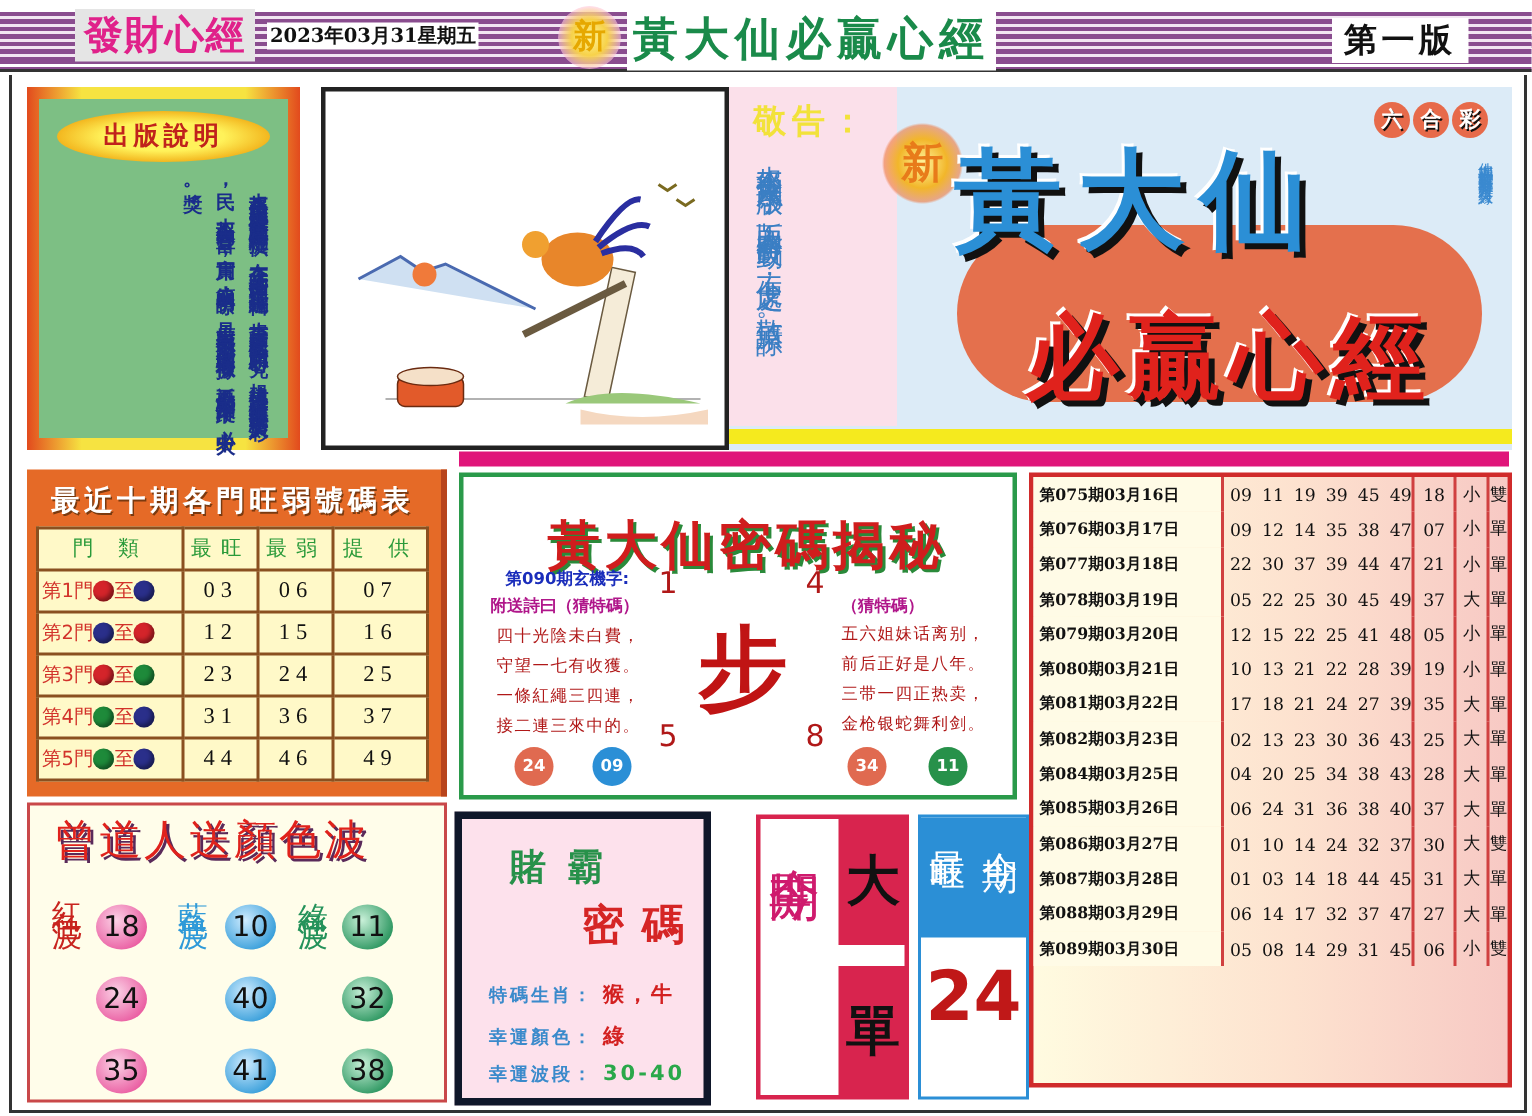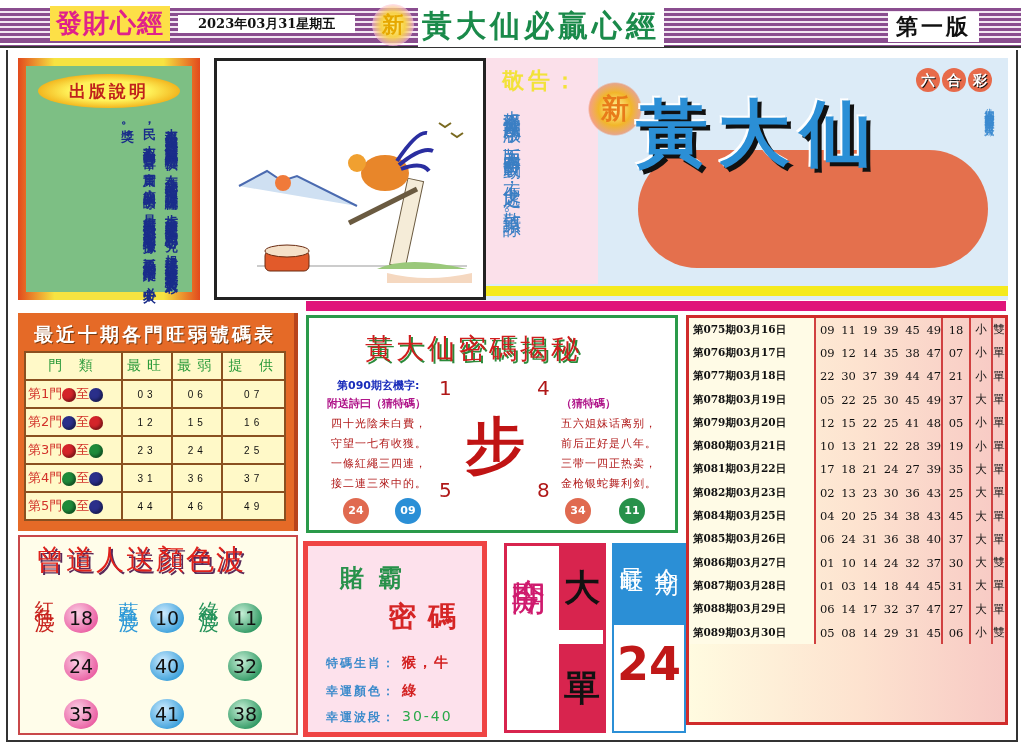--- a/index.html
+++ b/index.html
@@ -2,22 +2,22 @@
 <html><head>
 <meta charset="utf-8">
 <style>
 *{box-sizing:border-box;margin:0;padding:0}
 body{width:1021px;height:744px;background:#fff;font-family:"DejaVu Sans",sans-serif;position:relative;overflow:hidden}
 .abs{position:absolute}
 
 #header{left:0;top:0;width:1021px;height:48px;background:repeating-linear-gradient(180deg,#fff 0,#fff 8px,#8a4d8f 8px,#8a4d8f 11px,#fff 11px,#fff 13px,#8a4d8f 13px,#8a4d8f 16px);}
 #header .stripes{position:absolute;left:0;top:8px;width:100%;height:32px;background:repeating-linear-gradient(180deg,#8a4d8f 0,#8a4d8f 3px,#f2e6f2 3px,#f2e6f2 5px)}
 #header .bottom-line{position:absolute;left:0;top:46px;width:100%;height:2px;background:#333}
-.hdr-brand{left:50px;top:6px;font-size:26px;color:#e0218a;font-weight:bold;background:#fde047;padding:0 6px;letter-spacing:1px;font-family:Liberation Serif, serif}
-.hdr-date{left:178px;top:15px;font-size:13px;color:#111;background:#fff;padding:0 20px;font-family:"DejaVu Serif",serif;font-weight:bold}
+.hdr-brand{left:50px;top:6px;font-size:26px;color:#e0218a;font-weight:bold;background:#e5e5e5;padding:0 6px;letter-spacing:1px;font-family:Liberation Serif, serif}
+.hdr-date{left:178px;top:15px;font-size:13px;color:#111;background:#fff;padding:0 2px;font-family:"DejaVu Serif",serif;font-weight:bold}
 .hdr-new{left:372px;top:4px;width:42px;height:42px;border-radius:50%;background:radial-gradient(circle,#fff59a 0,#f7d24a 40%,rgba(255,200,220,.6) 70%,transparent 72%);color:#e6a800;font-weight:bold;font-size:22px;text-align:center;line-height:42px}
 .hdr-title{left:418px;top:6px;font-size:30px;color:#1a8a4a;font-weight:bold;background:#fff;padding:0 4px;letter-spacing:4px;font-family:"DejaVu Serif",serif}
 .hdr-edition{left:888px;top:12px;font-size:22px;color:#111;font-weight:bold;background:#fff;padding:0 8px;letter-spacing:3px}
 
 #frame{left:6px;top:50px;width:1012px;height:692px;border:2px solid #333;border-top:none}
 
 #pub{left:18px;top:58px;width:182px;height:242px;background:linear-gradient(90deg,#e24a1d,#f6e341 20%,#f6e341 80%,#e24a1d);padding:8px}
 #pub .inner{width:100%;height:100%;background:#7dbf84;position:relative}
 #pub .title{position:absolute;left:12px;top:8px;width:142px;height:34px;border-radius:50%;background:radial-gradient(ellipse,#fff25a 40%,#f3b820 70%,#e95a1d 100%);text-align:center;line-height:34px;font-weight:bold;font-size:17px;color:#c0221c;letter-spacing:3px}
 #pub .body{position:absolute;left:10px;top:52px;right:10px;bottom:10px;writing-mode:vertical-rl;font-size:13px;line-height:22px;color:#1a2d8a;font-weight:bold;letter-spacing:2px;font-family:"DejaVu Serif",serif}
@@ -37,27 +37,27 @@
 #banner .lhc span{width:24px;height:24px;border-radius:50%;background:#e76a4a;color:#fff;font-size:14px;font-weight:bold;text-align:center;line-height:24px;text-shadow:1px 1px 0 #111}
 #banner .verse{position:absolute;right:12px;top:42px;height:80px;writing-mode:vertical-rl;font-size:10px;line-height:13px;color:#3b8ad0;letter-spacing:1px}
 
 #magbar{left:306px;top:301px;width:700px;height:10px;background:#e0157a}
 
 #wtable{left:18px;top:313px;width:280px;height:218px;background:#e56a27;padding:4px 8px 12px 6px;border-right:4px solid #b8441c}
 #wtable .t-title{height:34px;text-align:center;color:#fff;font-size:19px;font-weight:bold;letter-spacing:3px;line-height:34px;text-shadow:1px 1px 0 #7a3a10}
 #wtable table{width:100%;border-collapse:collapse;background:#fff9c8}
 #wtable td,#wtable th{border:2px solid #8a5020;height:28px;text-align:center;font-size:14px}
 #wtable th{color:#2a9a3a;font-weight:normal;letter-spacing:6px;font-size:14px}
-#wtable td.num{font-family:Liberation Sans, sans-serif;font-size:10px;letter-spacing:4px;color:#111}
+#wtable td.num{font-family:Liberation Serif, serif;font-size:15px;letter-spacing:4px;color:#111}
 #wtable td.door{color:#d2322a;font-size:13px;white-space:nowrap;padding:0 2px;text-align:left}
 .ball{display:inline-block;width:14px;height:14px;border-radius:50%;vertical-align:middle;box-shadow:inset -2px -2px 3px rgba(0,0,0,.4)}
 .ball.r{background:#d4242a}.ball.b{background:#2a2f8a}.ball.g{background:#1e8a3a}
 
 #secret{left:306px;top:315px;width:372px;height:218px;border:3px solid #2a9a4a;background:#fff}
-#secret .s-title{position:absolute;left:56px;top:12px;font-size:28px;font-weight:normal;color:#d01d1d;letter-spacing:3px;text-shadow:2px 2px 0 #2a8a3a}
+#secret .s-title{position:absolute;left:56px;top:22px;font-size:35px;font-weight:bold;color:#d01d1d;letter-spacing:3px;text-shadow:2px 2px 0 #2a8a3a}
 #secret .issue{position:absolute;left:28px;top:60px;font-size:11px;color:#1a2dbb;font-weight:bold}
 #secret .poem-label{position:absolute;left:18px;top:78px;font-size:11px;color:#b0168a;font-weight:bold}
 #secret .poem-l{position:absolute;left:22px;top:96px;font-size:11px;line-height:20px;color:#b01818;font-family:"DejaVu Serif",serif;letter-spacing:1px}
 #secret .poem-rlabel{position:absolute;left:252px;top:78px;font-size:11px;color:#b0168a;font-weight:bold}
 #secret .poem-r{position:absolute;left:252px;top:96px;font-size:11px;line-height:20px;color:#b01818;font-family:Liberation Mono, monospace;letter-spacing:1px}
 #secret .bigchar{position:absolute;left:156px;top:88px;font-size:60px;color:#c01414;font-weight:bold}
 #secret .corner{position:absolute;font-size:20px;color:#b01818}
 #secret .sball{position:absolute;top:180px;width:26px;height:26px;border-radius:50%;color:#fff;font-size:11px;text-align:center;line-height:26px;font-weight:bold}
 
 #trend{left:686px;top:315px;width:322px;height:410px;border:3px solid #d02b2b;background:linear-gradient(90deg,#fffbe0 0,#fde2cf 55%,#f7c9c4 100%)}
@@ -73,26 +73,26 @@
 #trend td.oe{text-align:center}
 
 #wave{left:18px;top:535px;width:280px;height:200px;border:2px solid #c9484a;background:#fffdea}
 #wave .w-title{position:absolute;left:16px;top:4px;font-size:28px;font-weight:normal;color:#e0221c;letter-spacing:2px;text-shadow:2px 2px 0 #5a2a5a}
 #wave .label{position:absolute;writing-mode:vertical-rl;font-size:20px;letter-spacing:6px}
 #wave .wb{position:absolute;width:34px;height:30px;border-radius:50%;font-size:19px;text-align:center;line-height:30px;color:#111;font-family:"DejaVu Sans",sans-serif}
 .wb.red{background:radial-gradient(circle at 40% 35%,#fbd2e6,#e9579e 80%)}
 .wb.blue{background:radial-gradient(circle at 40% 35%,#d0ecff,#2f9ad8 80%)}
 .wb.green{background:radial-gradient(circle at 40% 35%,#c8f0d8,#24925a 80%)}
 
-#gamble{left:303px;top:541px;width:184px;height:196px;border:5px solid #ef4444;background:#fde1ec}
+#gamble{left:303px;top:541px;width:171px;height:196px;border:5px solid #0f172a;background:#fde1ec}
 #gamble .g1{position:absolute;left:32px;top:16px;font-size:24px;font-weight:bold;color:#27914a;letter-spacing:14px;font-family:"DejaVu Serif",serif}
 #gamble .g2{position:absolute;left:80px;top:52px;font-size:28px;font-weight:bold;color:#d52525;letter-spacing:12px;font-family:"DejaVu Serif",serif}
 #gamble .row{position:absolute;left:18px;font-size:12px;color:#3a8acb;font-weight:bold;letter-spacing:2px}
 #gamble .row .v{color:#d32020;font-size:14px;margin-left:6px}
-#gamble .row .v.g{color:#2aa84a;font-weight:normal}
+#gamble .row .v.g{color:#2aa84a;font-weight:bold}
 
 #openbox{left:504px;top:543px;width:102px;height:190px;border:3px solid #d8244e;background:#fff}
 #openbox .oc{position:absolute;left:4px;top:6px;writing-mode:vertical-rl;font-size:34px;color:#cf1b6e;letter-spacing:2px;line-height:36px}
 #openbox .big{position:absolute;left:52px;top:0;width:46px;height:84px;background:#d8244e;color:#111;font-size:36px;text-align:center;line-height:84px;font-weight:bold}
 #openbox .big2{position:absolute;left:52px;top:98px;width:46px;height:88px;background:#d8244e;color:#111;font-size:36px;text-align:center;line-height:88px;font-weight:bold}
 
 #hot{left:612px;top:543px;width:74px;height:190px;border:2px solid #2b8fd6;background:#fff}
 #hot .top{position:absolute;left:0;top:0;width:100%;height:80px;background:#2b8fd6;color:#fff;font-size:24px;display:flex;justify-content:space-around;padding-top:4px}
 #hot .top span{writing-mode:vertical-rl;letter-spacing:4px}
 #hot .num{position:absolute;left:0;top:92px;width:100%;text-align:center;font-size:46px;color:#c01818;font-weight:bold}
@@ -137,20 +137,21 @@
   </svg>
 </div>
 
 <div id="banner" class="abs">
   <div class="pinkcol"></div>
   <div class="notice-title">敬告：</div>
   <div class="notice">本報從今期改爲小版，版面內容有所改動，不便之處，敬請原諒。</div>
   <div class="star">新</div>
   <div class="oval"></div>
   <div class="big1">黃大仙</div>
+  <div class="big2">必贏心經</div>
   <div class="lhc">
     <span>六</span>
     <span>合</span>
     <span>彩</span>
   </div>
   <div class="verse">大仙揭密碼救苦救難夥擁財千千万只待有緣人</div>
   <div class="yellow"></div>
 </div>
 <div id="magbar" class="abs"></div>
 
@@ -281,21 +282,21 @@
         <tr>
           <td class="per">第082期03月23日</td>
           <td class="nums">02 13 23 30 36 43</td>
           <td class="sp">25</td>
           <td class="bs">大</td>
           <td class="oe">單</td>
         </tr>
         <tr>
           <td class="per">第084期03月25日</td>
           <td class="nums">04 20 25 34 38 43</td>
-          <td class="sp">45</td>
+          <td class="sp">28</td>
           <td class="bs">大</td>
           <td class="oe">單</td>
         </tr>
         <tr>
           <td class="per">第085期03月26日</td>
           <td class="nums">06 24 31 36 38 40</td>
           <td class="sp">37</td>
           <td class="bs">大</td>
           <td class="oe">單</td>
         </tr>

